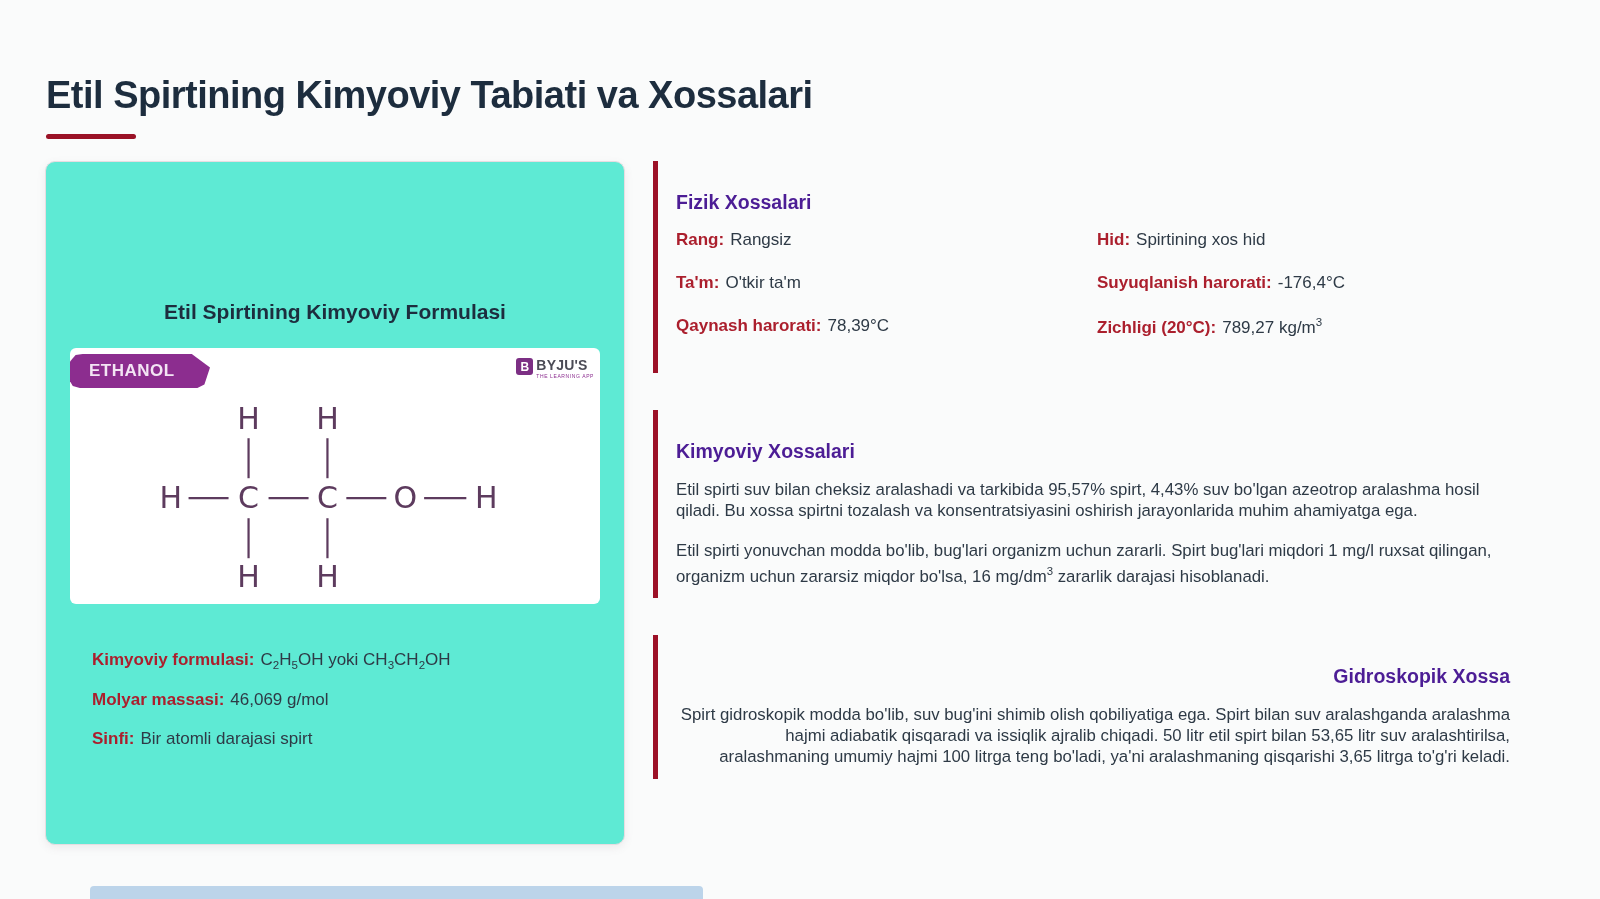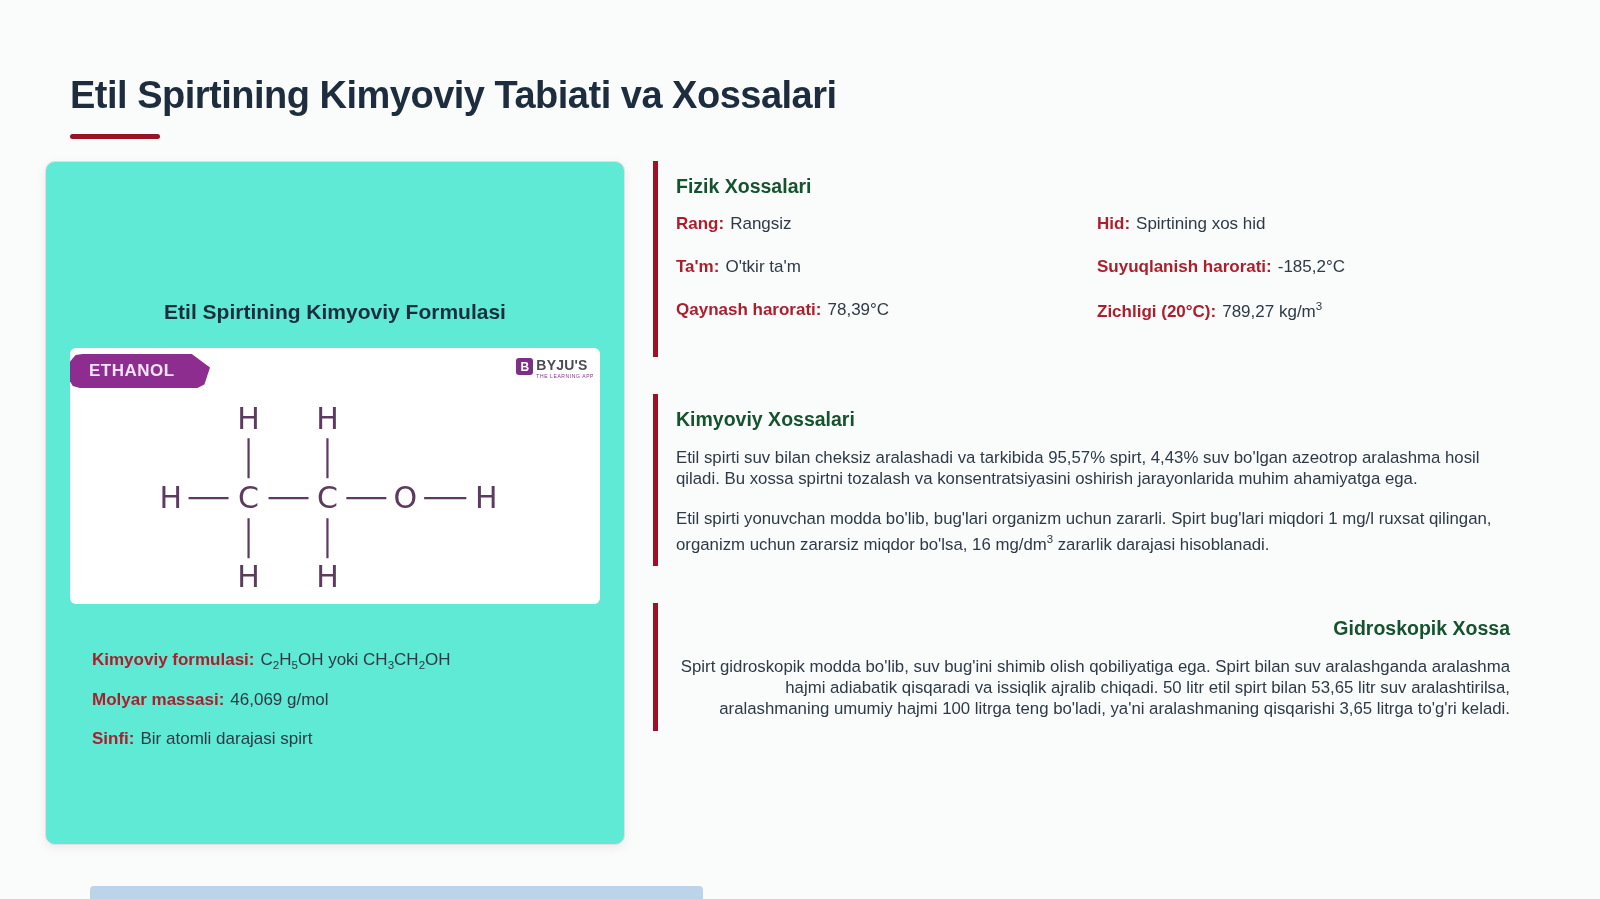--- a/index.html
+++ b/index.html
@@ -4,21 +4,21 @@
 <style>
   * { margin:0; padding:0; box-sizing:border-box; }
   html,body { width:1600px; height:899px; overflow:hidden; }
   body {
     background:#fafbfb;
     font-family:"Liberation Sans","DejaVu Sans",sans-serif;
     color:#2e3a46;
     position:relative;
   }
   
-  .page-header { padding:74px 0 0 46px;margin-left:24px; }
+  .page-header { padding:74px 0 0 46px; }
   .page-title {
     font-size:38px; font-weight:700; color:#1d2d3e; letter-spacing:-0.5px;
   }
   .title-underline {
     width:90px; height:5px; background:#9a1226; border-radius:3px; margin-top:17px;
   }
   
   .main { display:flex; align-items:flex-start; margin:22px 90px 0 45px; }
   
   .card {
@@ -55,21 +55,21 @@
   .card-props { margin:46px 0 0 22px; }
   .prop-line { font-size:17px; color:#2e3a46; margin-bottom:19px; }
   .plabel { font-weight:700; color:#ab1f2d; margin-right:6px; }
   sub { font-size:0.68em; } sup { font-size:0.68em; }
   
   .right-col { flex:1 1 auto; margin-left:28px; }
   .section {
     border-left:5px solid #9c1127; padding:14px 0 12px 18px; margin-bottom:37px;
   }
   .section:last-child { margin-bottom:0;text-align:right; }
-  .section-title { font-size:19.5px; font-weight:700; color:#14532d; margin-bottom:16px; }
+  .section-title { font-size:19.5px; font-weight:700; color:#4c1d95; margin-bottom:16px;margin-top:16px; }
   .fizik-grid { display:grid; grid-template-columns:1fr 1fr; column-gap:8px; }
   .fizik-row { font-size:17px; margin-bottom:23px; }
   .section p { font-size:16.8px; line-height:21px; color:#2e3a46; margin-bottom:19px; }
   .section p:last-child { margin-bottom:0; }
   
   .bottom-bar {
     position:absolute; left:90px; bottom:0; width:613px; height:13px;
     background:#bcd4ea; border-radius:4px 4px 0 0;
   }
 </style>
@@ -153,21 +153,21 @@
           </div>
           <div class="fizik-row">
             <span class="plabel">Qaynash harorati:</span><span>78,39°C</span>
           </div>
         </div>
         <div>
           <div class="fizik-row">
             <span class="plabel">Hid:</span><span>Spirtining xos hid</span>
           </div>
           <div class="fizik-row">
-            <span class="plabel">Suyuqlanish harorati:</span><span>-185,2°C</span>
+            <span class="plabel">Suyuqlanish harorati:</span><span>-176,4°C</span>
           </div>
           <div class="fizik-row">
             <span class="plabel">Zichligi (20°C):</span><span>789,27 kg/m<sup>3</sup></span>
           </div>
         </div>
       </div>
     </section>
 
     <section class="section">
       <h3 class="section-title">Kimyoviy Xossalari</h3>

